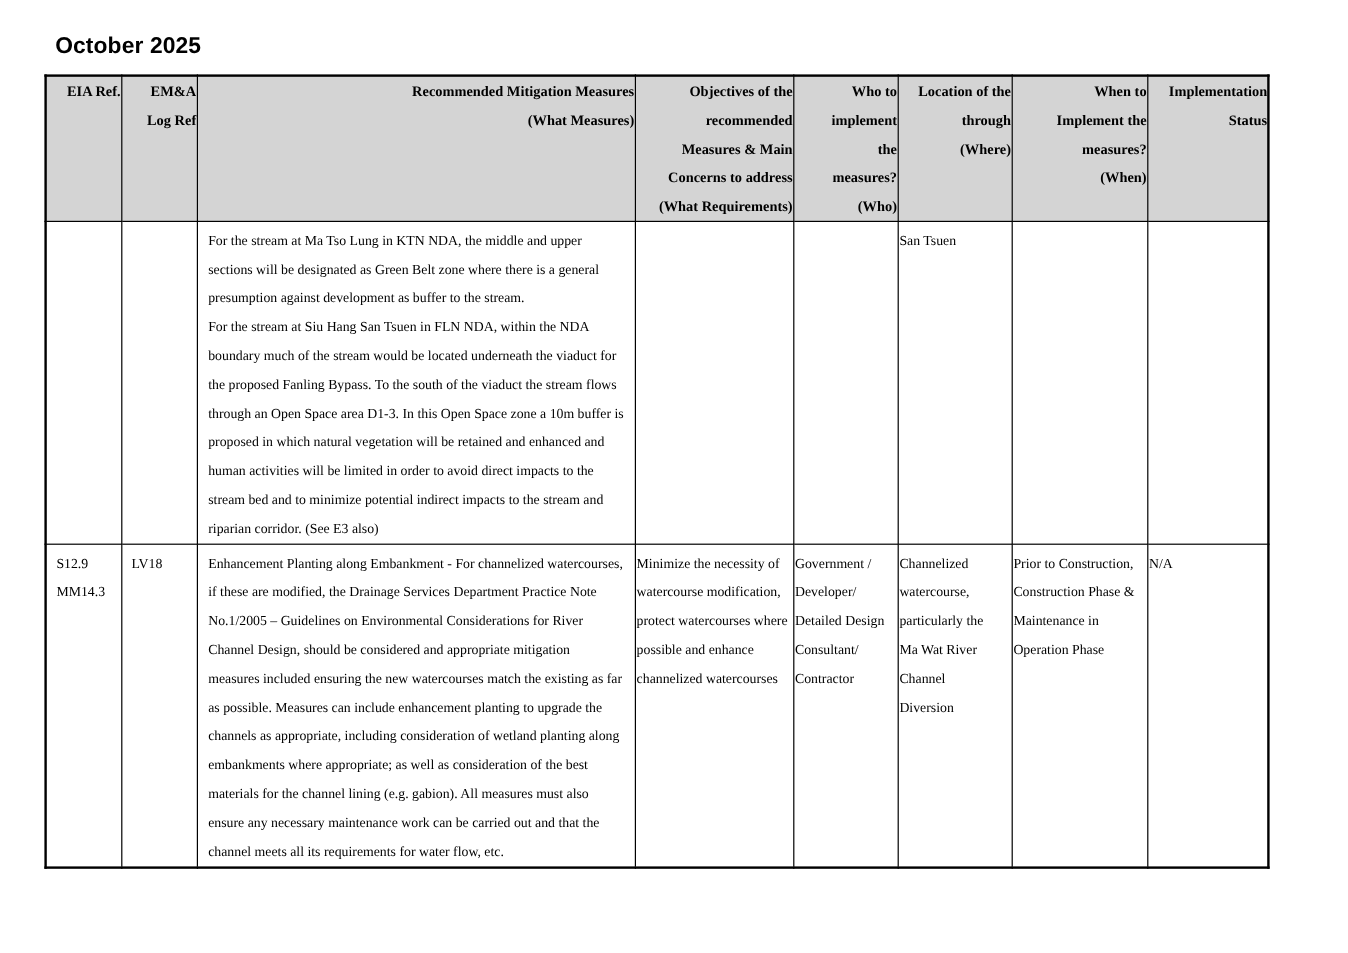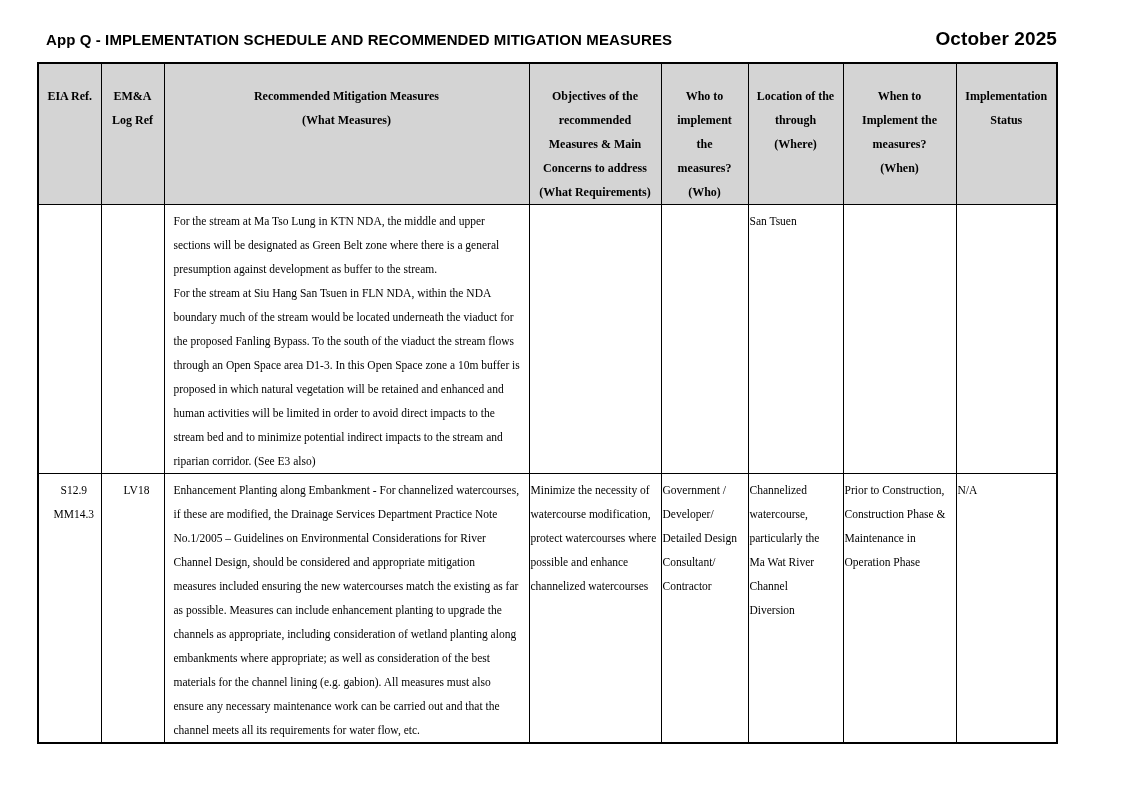--- a/index.html
+++ b/index.html
@@ -34,42 +34,42 @@
   table.schedule th, table.schedule td {
     border: 1px solid #000000;
     vertical-align: top;
     white-space: pre-line;
     line-height: 24px;
   }
   table.schedule th {
     background: #d4d4d4;
     font-weight: bold;
     font-size: 12px;
-    text-align: center;
+    text-align: right;
     height: 120px;
-    padding-top: 20px;
+    padding-top: 0;
   }
   table.schedule td {
     font-size: 11.5px;
     padding-top: 4px;
   }
   td.c-measures {
     text-align: left;
     padding-left: 9px;
     padding-right: 8px;
     font-size: 11.5px;
   }
   td.c-center {
     text-align: left;
     padding-left: 1px;
     padding-right: 3px;
     font-size: 11px;
   }
   td.c-ref {
-    text-align: center;
+    text-align: left;
     padding-left: 8px;
     font-size: 11.5px;
   }
   tr.r1 td { height: 265px; margin-top: 28px; }
   tr.r2 td { height: 268px; }
   .page-number {
     width: 1123px;
     text-align: center;
     margin-top: 7px;
     font-size: 13px;
@@ -84,21 +84,20 @@
   col.w-where  { width: 95px; }
   col.w-when   { width: 113px; }
   col.w-status { width: 101px; }
 </style>
 </head>
 <body>
 
 <div class="page">
 
   <div class="doc-header">
-    <span class="doc-title">App Q - IMPLEMENTATION SCHEDULE AND RECOMMENDED MITIGATION MEASURES</span>
     <span class="doc-date">October 2025</span>
   </div>
 
   <div class="tbl-wrap">
     <table class="schedule">
       <colgroup>
         <col class="w-eia">
           <col class="w-ema">
           <col class="w-meas">
           <col class="w-obj">

